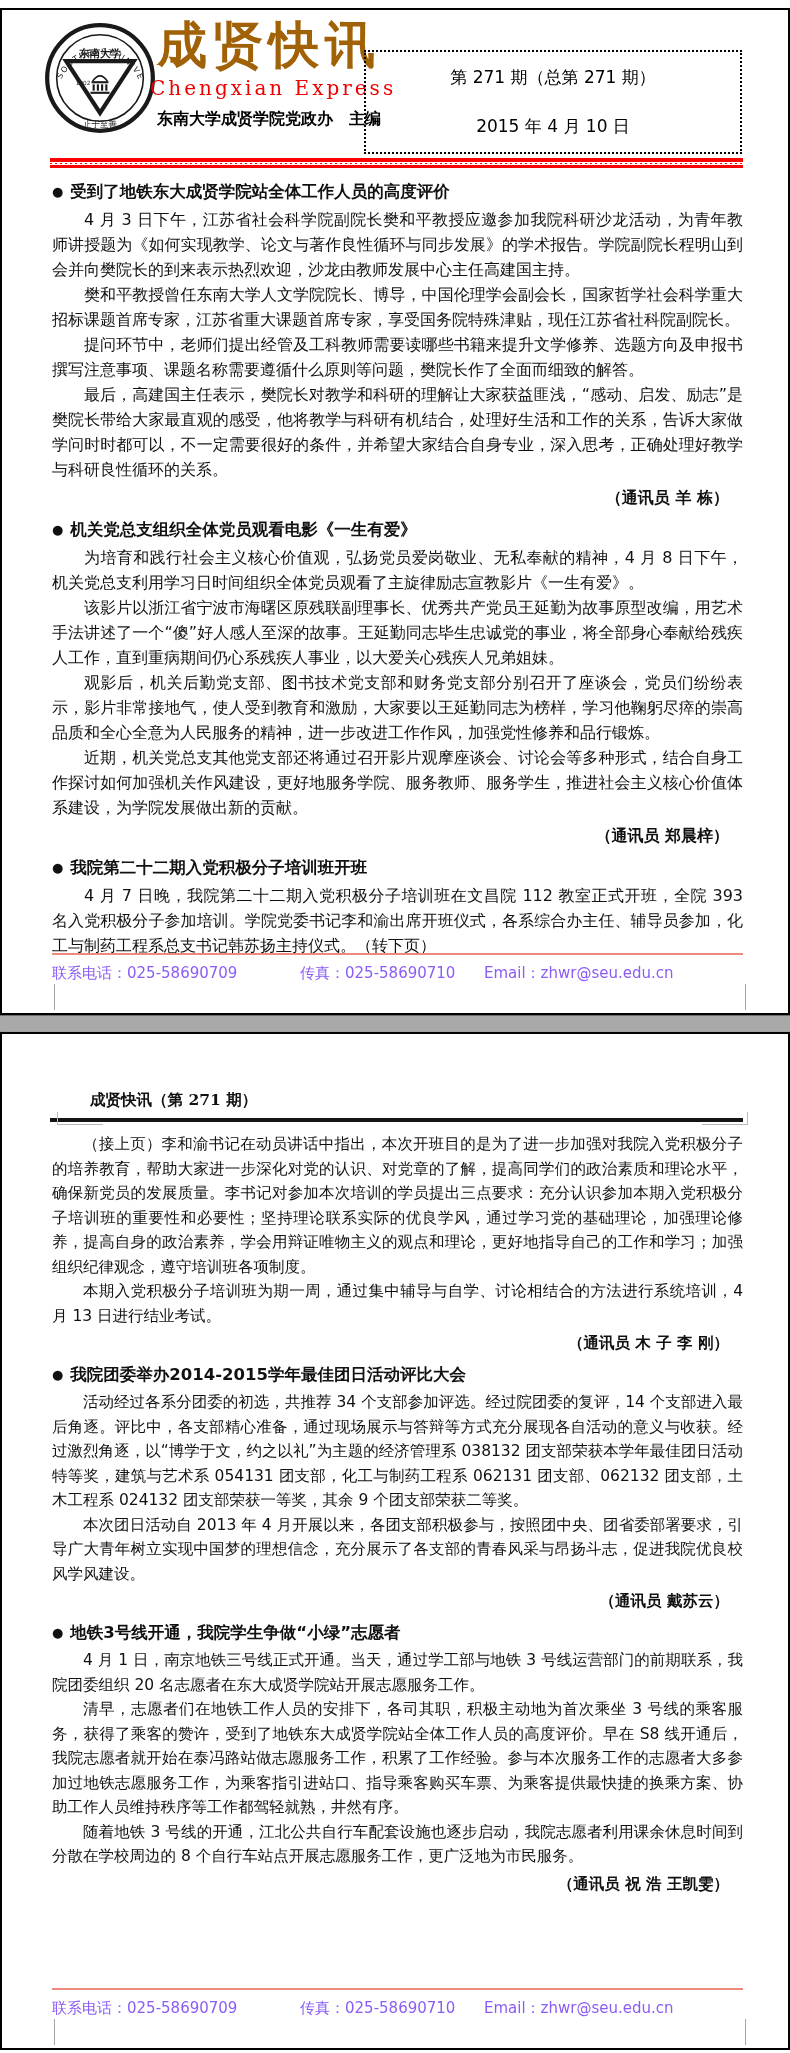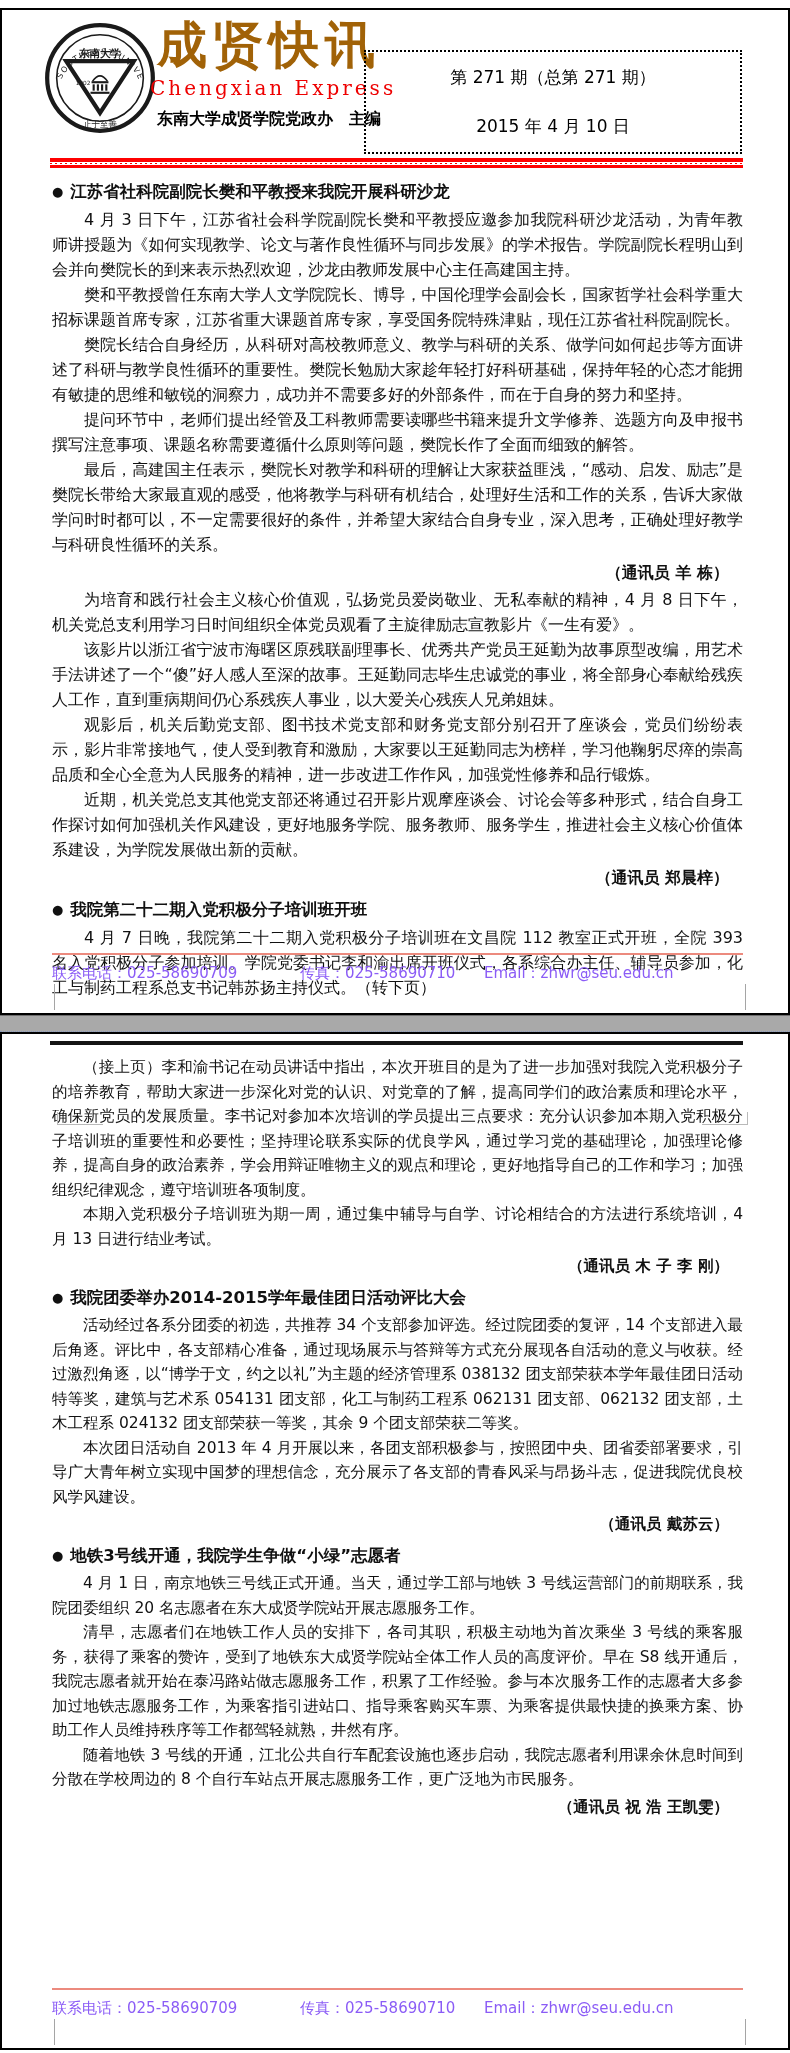--- a/index.html
+++ b/index.html
@@ -174,29 +174,29 @@
     </div>
     <div class="issue-box">
       <div>第 271 期（总第 271 期）</div>
       <div>2015 年 4 月 10 日</div>
     </div>
   </div>
   <div class="red-rule"></div>
 
   <div class="content">
       <div class="article">
-        <div class="article-title"><span class="bullet">●</span><span>江苏省社科院副院长樊和平教授来我院开展科研沙龙</span></div>
+        <div class="article-title"><span class="bullet">●</span><span>受到了地铁东大成贤学院站全体工作人员的高度评价</span></div>
         <p class="para">4 月 3 日下午，江苏省社会科学院副院长樊和平教授应邀参加我院科研沙龙活动，为青年教师讲授题为《如何实现教学、论文与著作良性循环与同步发展》的学术报告。学院副院长程明山到会并向樊院长的到来表示热烈欢迎，沙龙由教师发展中心主任高建国主持。</p>
         <p class="para">樊和平教授曾任东南大学人文学院院长、博导，中国伦理学会副会长，国家哲学社会科学重大招标课题首席专家，江苏省重大课题首席专家，享受国务院特殊津贴，现任江苏省社科院副院长。</p>
-        <p class="para">樊院长结合自身经历，从科研对高校教师意义、教学与科研的关系、做学问如何起步等方面讲述了科研与教学良性循环的重要性。樊院长勉励大家趁年轻打好科研基础，保持年轻的心态才能拥有敏捷的思维和敏锐的洞察力，成功并不需要多好的外部条件，而在于自身的努力和坚持。</p>
         <p class="para">提问环节中，老师们提出经管及工科教师需要读哪些书籍来提升文学修养、选题方向及申报书撰写注意事项、课题名称需要遵循什么原则等问题，樊院长作了全面而细致的解答。</p>
         <p class="para">最后，高建国主任表示，樊院长对教学和科研的理解让大家获益匪浅，“感动、启发、励志”是樊院长带给大家最直观的感受，他将教学与科研有机结合，处理好生活和工作的关系，告诉大家做学问时时都可以，不一定需要很好的条件，并希望大家结合自身专业，深入思考，正确处理好教学与科研良性循环的关系。</p>
         <div class="byline">（通讯员 羊 栋）</div>
       </div>
       <div class="article">
+        <div class="article-title"><span class="bullet">●</span><span>机关党总支组织全体党员观看电影《一生有爱》</span></div>
         <p class="para">为培育和践行社会主义核心价值观，弘扬党员爱岗敬业、无私奉献的精神，4 月 8 日下午，机关党总支利用学习日时间组织全体党员观看了主旋律励志宣教影片《一生有爱》。</p>
         <p class="para">该影片以浙江省宁波市海曙区原残联副理事长、优秀共产党员王延勤为故事原型改编，用艺术手法讲述了一个“傻”好人感人至深的故事。王延勤同志毕生忠诚党的事业，将全部身心奉献给残疾人工作，直到重病期间仍心系残疾人事业，以大爱关心残疾人兄弟姐妹。</p>
         <p class="para">观影后，机关后勤党支部、图书技术党支部和财务党支部分别召开了座谈会，党员们纷纷表示，影片非常接地气，使人受到教育和激励，大家要以王延勤同志为榜样，学习他鞠躬尽瘁的崇高品质和全心全意为人民服务的精神，进一步改进工作作风，加强党性修养和品行锻炼。</p>
         <p class="para">近期，机关党总支其他党支部还将通过召开影片观摩座谈会、讨论会等多种形式，结合自身工作探讨如何加强机关作风建设，更好地服务学院、服务教师、服务学生，推进社会主义核心价值体系建设，为学院发展做出新的贡献。</p>
         <div class="byline">（通讯员 郑晨梓）</div>
       </div>
       <div class="article">
         <div class="article-title"><span class="bullet">●</span><span>我院第二十二期入党积极分子培训班开班</span></div>
         <p class="para">4 月 7 日晚，我院第二十二期入党积极分子培训班在文昌院 112 教室正式开班，全院 393 名入党积极分子参加培训。学院党委书记李和渝出席开班仪式，各系综合办主任、辅导员参加，化工与制药工程系总支书记韩苏扬主持仪式。（转下页）</p>
       </div>
@@ -210,20 +210,21 @@
   <div class="edge-mark left"></div>
   <div class="edge-mark right"></div>
 </div>
 
 <div class="page-gap"></div>
 
 <div class="page" id="page2">
   <div class="corner-mark left"></div>
   <div class="corner-mark right"></div>
 
+  <div class="p2-title">成贤快讯（第 271 期）</div>
   <div class="double-line"></div>
 
   <div class="content">
       <div class="article">
         <p class="para">（接上页）李和渝书记在动员讲话中指出，本次开班目的是为了进一步加强对我院入党积极分子的培养教育，帮助大家进一步深化对党的认识、对党章的了解，提高同学们的政治素质和理论水平，确保新党员的发展质量。李书记对参加本次培训的学员提出三点要求：充分认识参加本期入党积极分子培训班的重要性和必要性；坚持理论联系实际的优良学风，通过学习党的基础理论，加强理论修养，提高自身的政治素养，学会用辩证唯物主义的观点和理论，更好地指导自己的工作和学习；加强组织纪律观念，遵守培训班各项制度。</p>
         <p class="para">本期入党积极分子培训班为期一周，通过集中辅导与自学、讨论相结合的方法进行系统培训，4 月 13 日进行结业考试。</p>
         <div class="byline">（通讯员 木 子 李 刚）</div>
       </div>
       <div class="article">
         <div class="article-title"><span class="bullet">●</span><span>我院团委举办2014-2015学年最佳团日活动评比大会</span></div>

